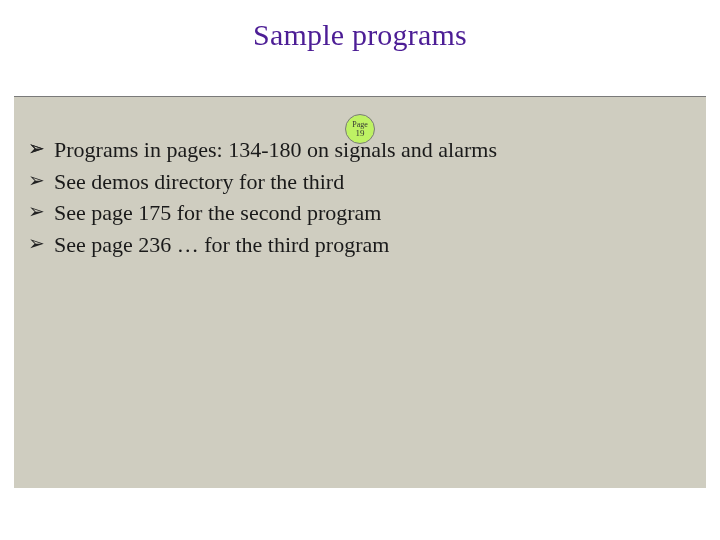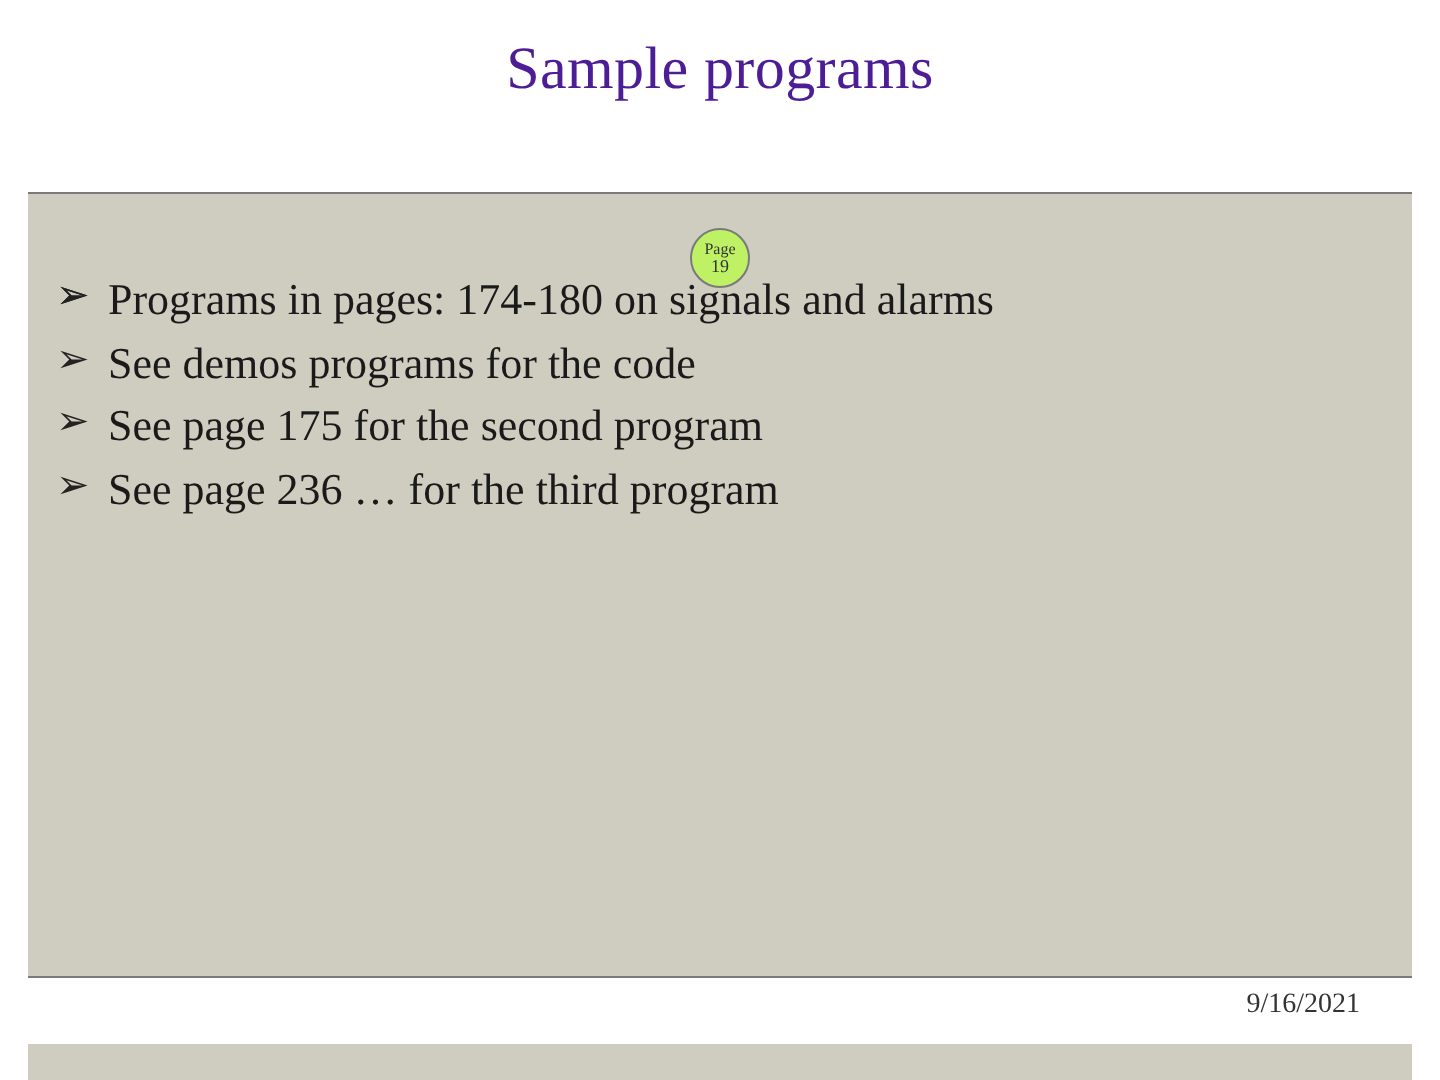--- a/index.html
+++ b/index.html
@@ -77,23 +77,19 @@
     <h1 class="title">Sample programs</h1>
   </div>
   <div class="rule-line"></div>
   <div class="page-circle">
     <span class="lbl">Page</span>
     <span class="num">19</span>
   </div>
   <div class="body-area">
     <ul class="bullets">
       <li><span class="marker">➢</span></li>
-      <li><span class="marker">➢</span><span>Programs in pages: 174-180 on signals and alarms</span></li>
-      <li><span class="marker">➢</span><span>See demos programs for the code</span></li>
+      <li><span class="marker">➢</span><span>Programs in pages: 134-180 on signals and alarms</span></li>
+      <li><span class="marker">➢</span><span>See demos directory for the third</span></li>
       <li><span class="marker">➢</span><span>See page 175 for the second program</span></li>
       <li><span class="marker">➢</span><span>See page 236 … for the third program</span></li>
     </ul>
   </div>
-  <div class="footer-area">
-    <div class="footer-date">9/16/2021</div>
-    <div class="bottom-strip"></div>
-  </div>
 </div>
 
 </body></html>

